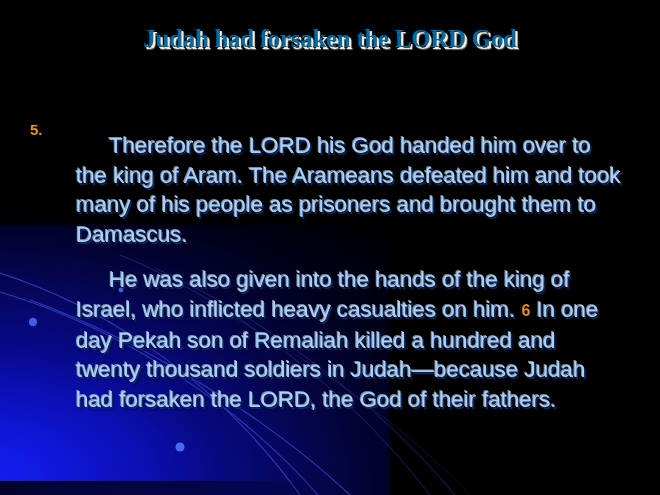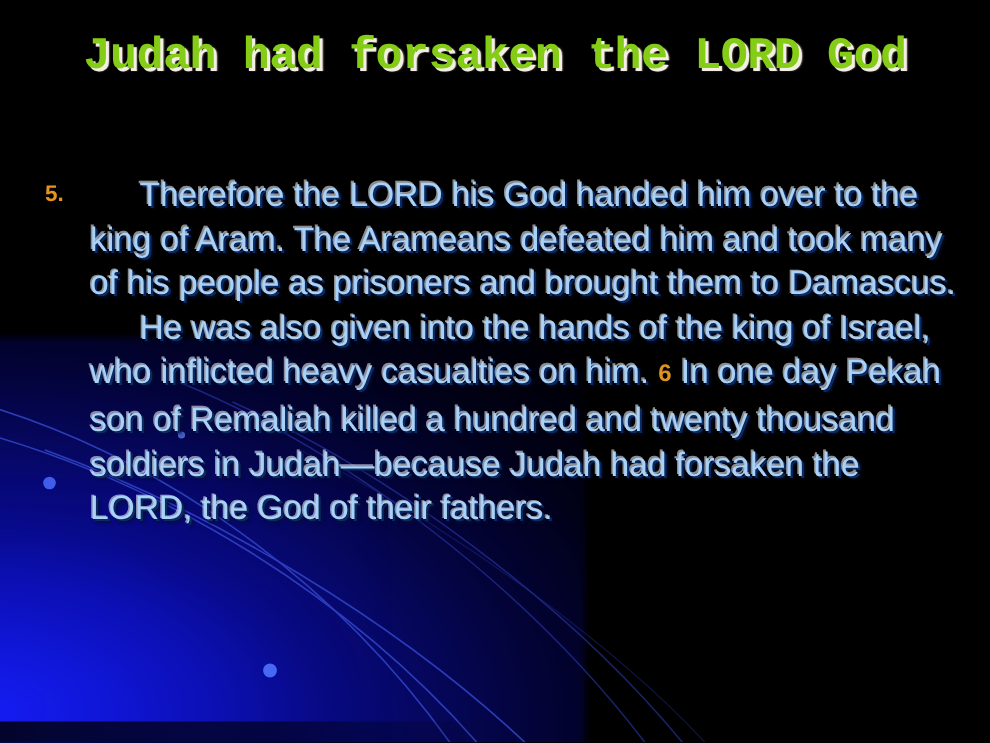--- a/index.html
+++ b/index.html
@@ -77,24 +77,24 @@
   
   .title-block {
     position: absolute;
     left: 22px;
     top: 20px;
     width: 616px;
     text-align: center;
   }
 
   .title-line {
-    color: #84cc16;
-    font-family: Liberation Mono, monospace;
+    color: #0369a1;
+    font-family: Liberation Serif, serif;
     font-weight: bold;
-    font-size: 30px;
+    font-size: 25px;
     line-height: 37px;
     letter-spacing: -0.3px;
     white-space: nowrap;
     text-shadow:
        2px 2px 0 rgba(255,250,240,0.92),
        2.6px 2.6px 1px rgba(200,190,175,0.55);
   }
 
   
   .body-block {
@@ -127,21 +127,21 @@
     font-size: 22.5px;
     line-height: 29.6px;
     letter-spacing: -0.1px;
     text-shadow:
       -1px -1px 0 rgba(255,255,255,0.55),
        1.5px 1.5px 0 #0a2a66,
        2.5px 2.5px 2px rgba(4,14,46,0.9);
   }
 
   .body-text p {
-    margin: 0;
+    margin: 16px;
   }
 
   .indent {
     display: inline-block;
     width: 33px;
   }
 
   .verse-num {
     color: #E0921E;
     font-size: 16px;

